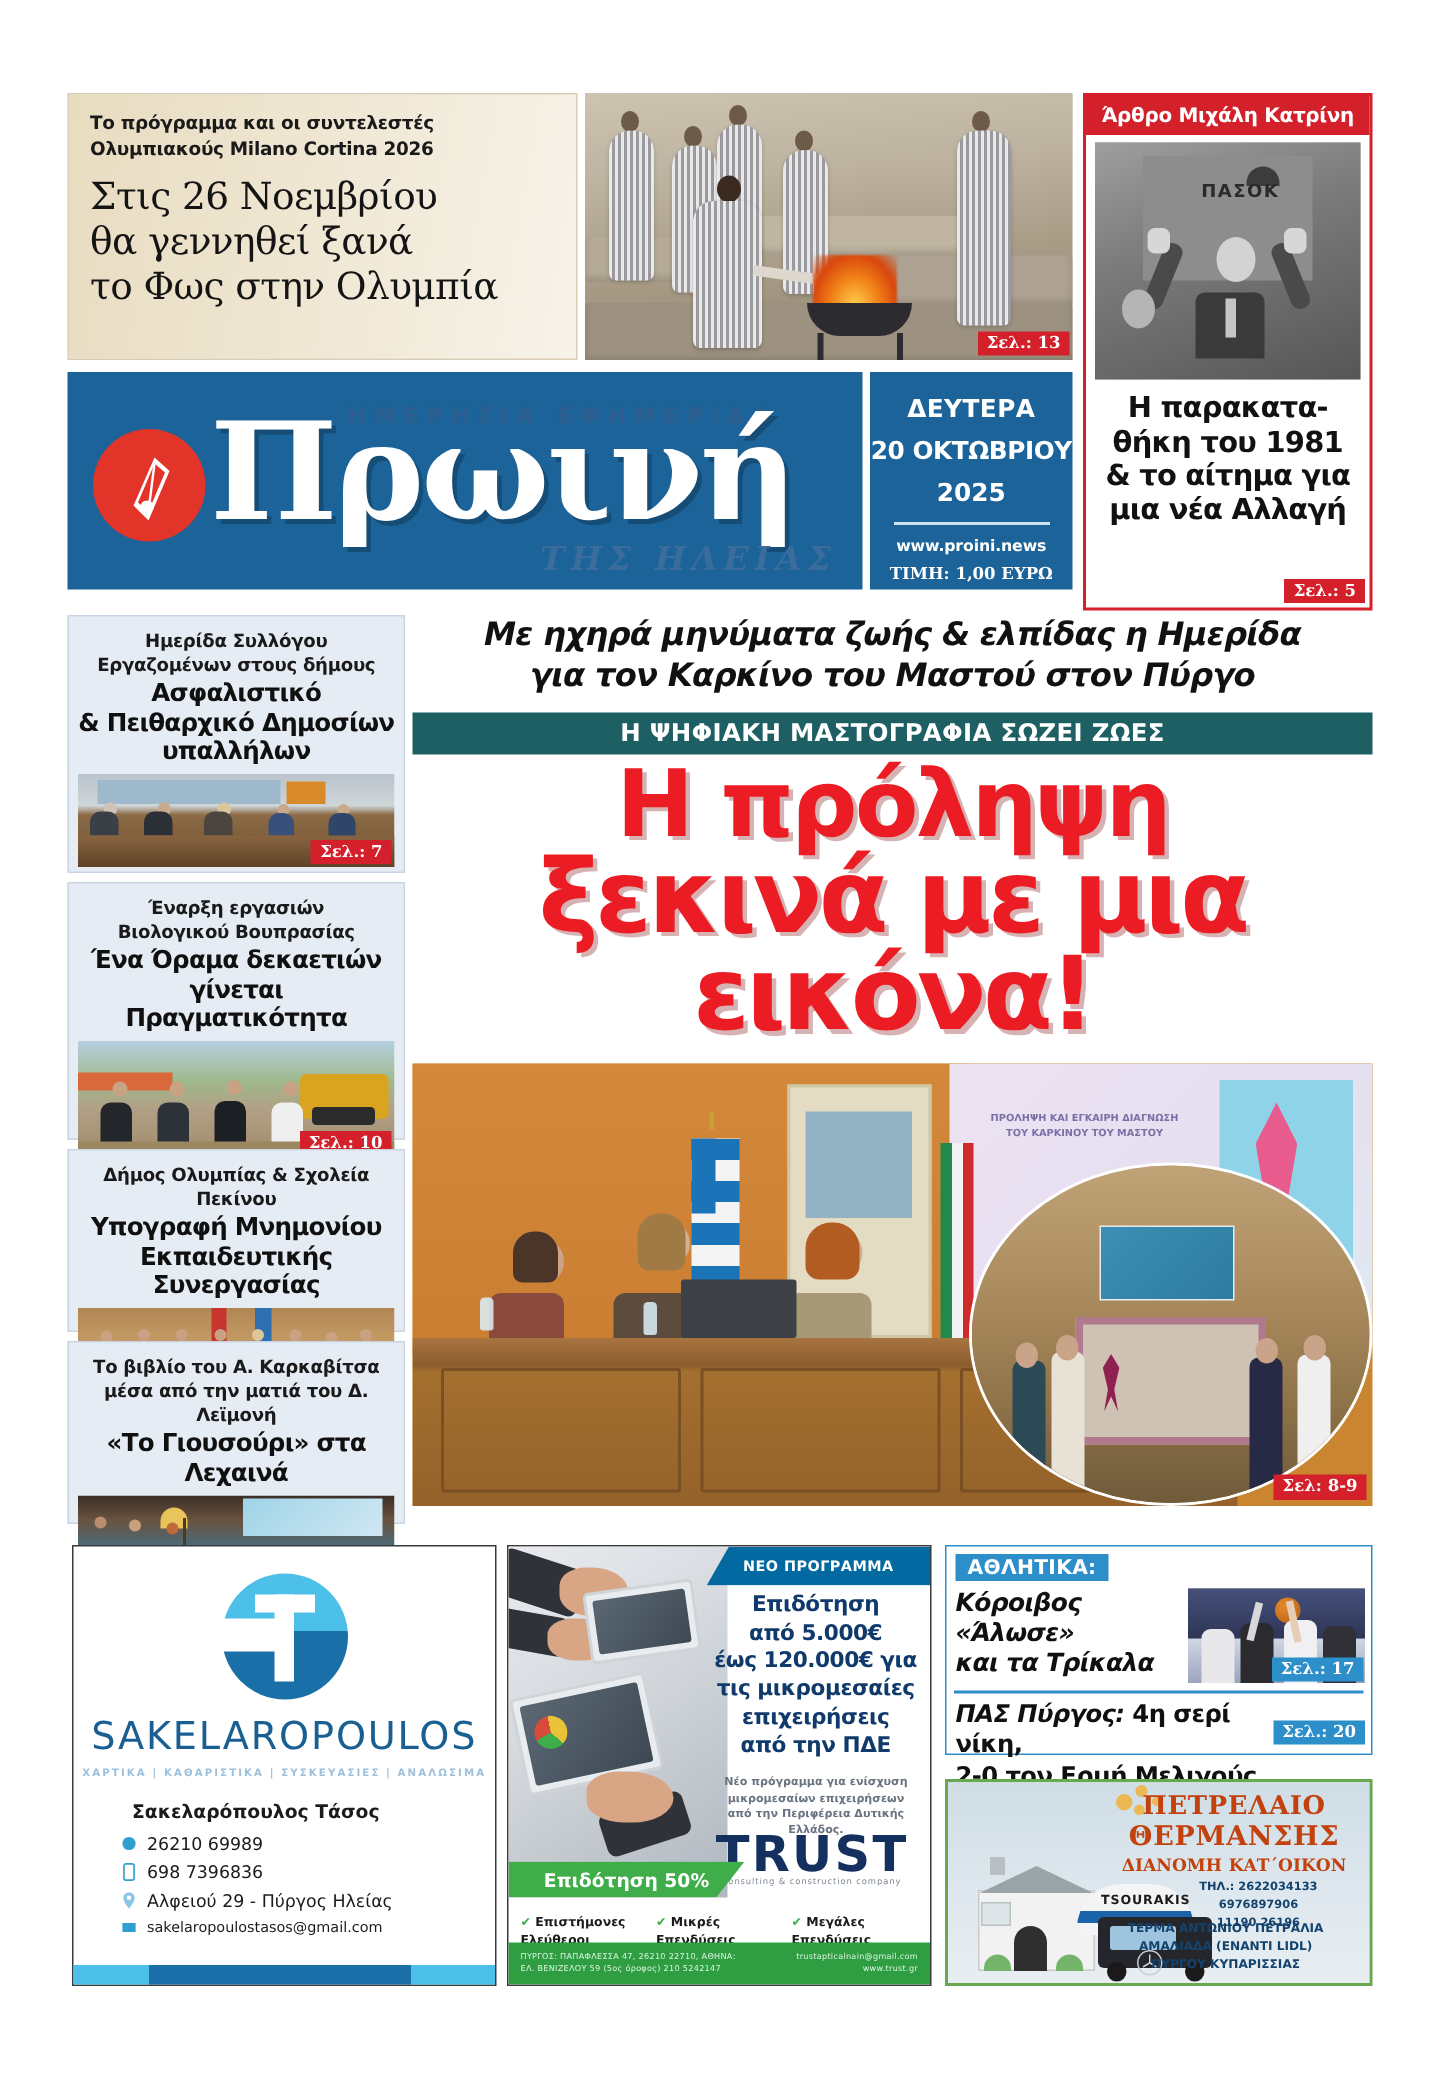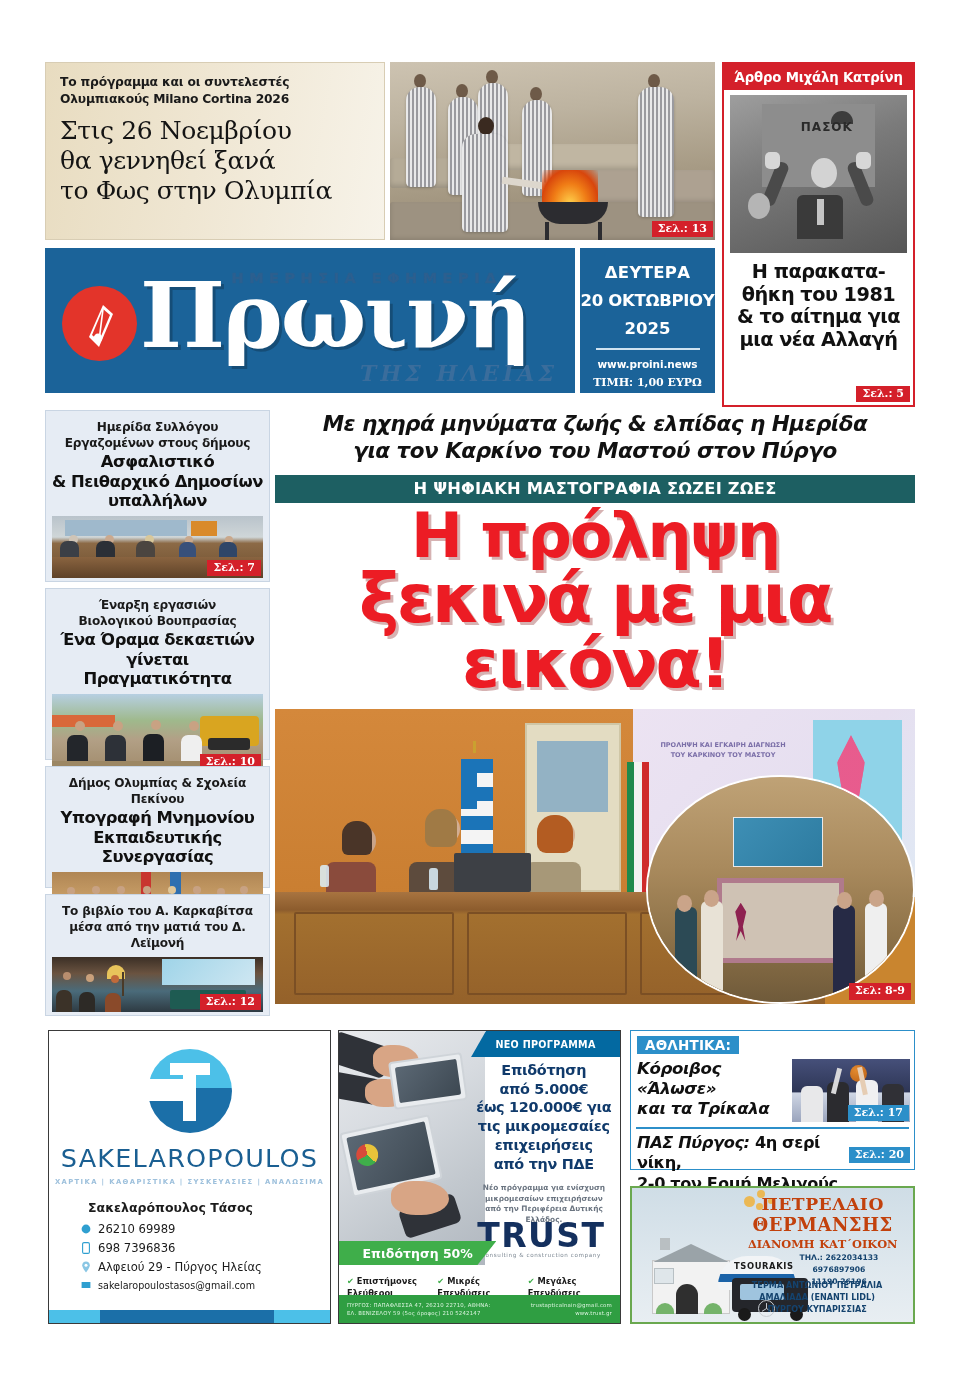--- a/index.html
+++ b/index.html
@@ -499,20 +499,23 @@
       <div class="person" style="left:86%;width:16px;height:28px;background:#1b1e23;"></div>
       <div class="sel-badge" style="right:2px;bottom:2px;">Σελ.: 6</div>
     </div>
   </div>
 
   <div class="side" style="top:894px;height:122px;">
     <div class="side-k">
       <div>Το βιβλίο του Α. Καρκαβίτσα</div>
       <div>μέσα από την ματιά του Δ. Λεϊμονή</div>
     </div>
+    <div class="side-h">
+      <div>«Το Γιουσούρι» στα Λεχαινά</div>
+    </div>
     <div class="side-img" style="height:55px;">
       <div class="th th4"></div>
       <div style="position:absolute;right:4%;top:4%;width:44%;height:46%;background:linear-gradient(135deg,#9fd4e8,#cfe7f2);"></div>
       <div style="position:absolute;right:8%;bottom:6%;width:36%;height:34%;background:#1e5b52;border-radius:2px;"></div>
       <div style="position:absolute;left:26%;top:14%;width:18px;height:14px;border-radius:9px 9px 0 0;background:#e8c45b;"></div>
       <div style="position:absolute;left:33%;top:27%;width:2px;height:24px;background:#4a3a28;"></div>
       <div class="phead" style="left:5%;top:26%;width:8px;height:8px;background:#b98e6e;"></div>
       <div class="person" style="left:2%;width:16px;height:22px;background:#3b3228;"></div>
       <div class="phead" style="left:16%;top:30%;width:8px;height:8px;background:#c9a07b;"></div>
       <div class="person" style="left:13%;width:16px;height:20px;background:#2d2a26;"></div>

